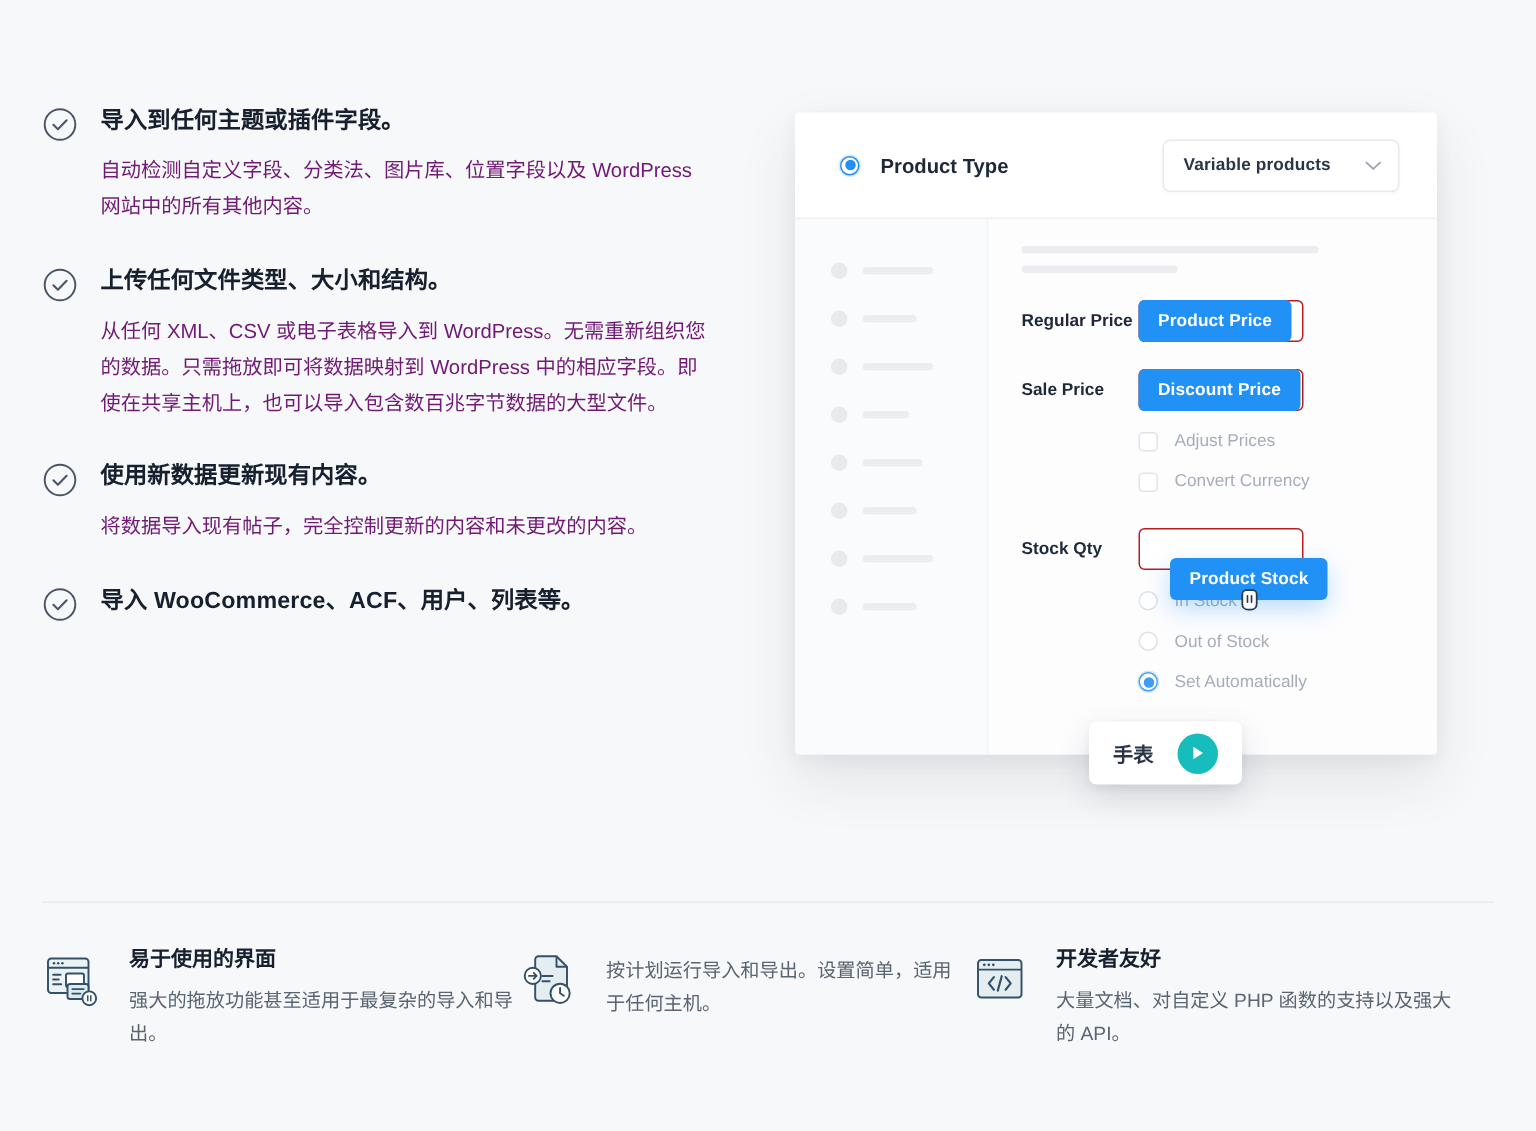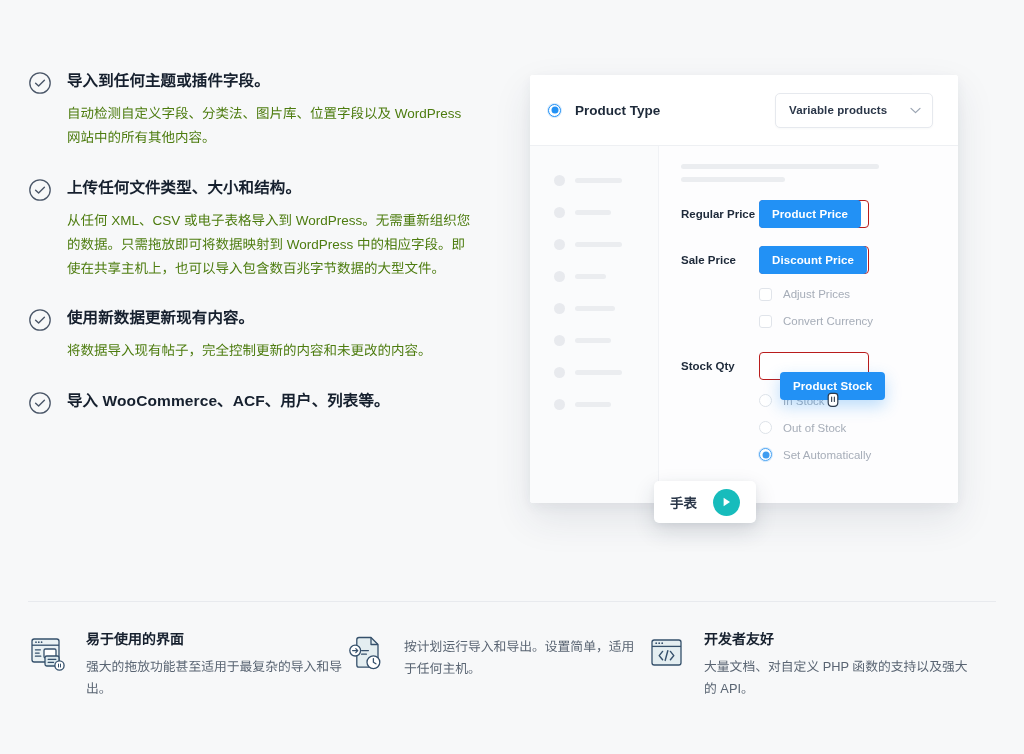--- a/index.html
+++ b/index.html
@@ -55,21 +55,21 @@
     font-size: 15.5px;
     font-weight: bold;
     color: #16202e;
     line-height: 1.45;
     letter-spacing: .1px;
   }
 
   .feature-desc {
     margin-top: 10px;
     font-size: 13.5px;
-    color: #4d7c0f;
+    color: #701a75;
     line-height: 1.78;
     max-width: 405px;
   }
 
   
   .card {
     position: absolute;
     left: 530px;
     top: 75px;
     width: 428px;
@@ -78,21 +78,21 @@
     border-radius: 3px;
     box-shadow: 0 16px 38px rgba(38, 52, 74, .10),
                 0 4px 12px rgba(38, 52, 74, .05);
     overflow: hidden;
   }
 
   .card-header {
     height: 71px;
     display: flex;
     align-items: center;
-    padding: 0 25px 0 18px;
+    padding: 0 25px 0 30px;
     border-bottom: 1px solid #eef0f3;
     background: #fff;
   }
 
   .radio {
     width: 13px;
     height: 13px;
     border-radius: 50%;
     border: 1px solid #d2d8e0;
     background: #fff;
@@ -288,21 +288,21 @@
     bottom: -9px;
     transform: translateX(-50%);
     width: 16px;
     height: 18px;
   }
   .drag-cursor svg { display: block; }
 
   
   .watch-pill {
     position: absolute;
-    left: 654px;
+    left: 726px;
     top: 481px;
     height: 42px;
     min-width: 100px;
     background: #ffffff;
     border-radius: 5px;
     box-shadow: 0 8px 22px rgba(38,52,74,.14), 0 2px 6px rgba(38,52,74,.06);
     display: flex;
     align-items: center;
     padding: 0 16px;
     z-index: 40;

